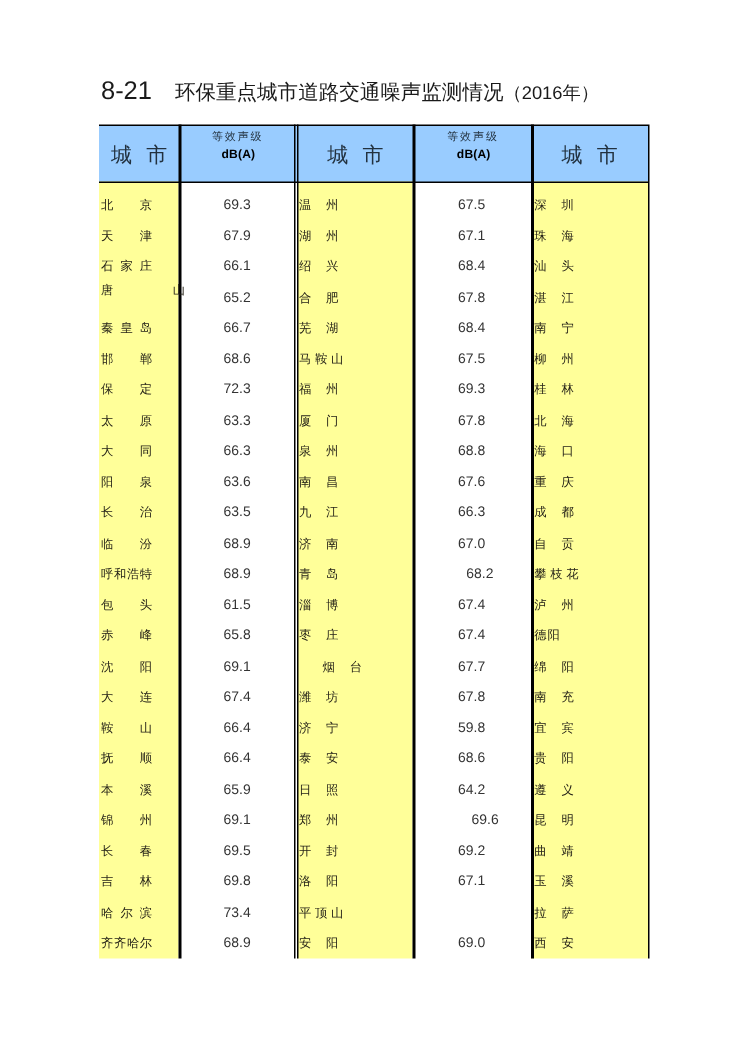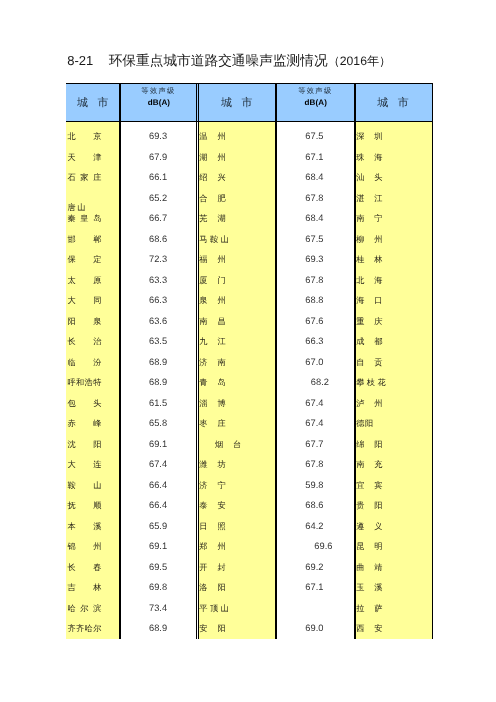--- a/index.html
+++ b/index.html
@@ -2,29 +2,29 @@
 <html><head>
 <meta charset="utf-8">
 <style>
   html,body{margin:0;padding:0;}
   body{width:496px;height:702px;background:#ffffff;
        font-family:"Liberation Sans",sans-serif;color:#000;
        -webkit-font-smoothing:antialiased;text-rendering:geometricPrecision;}
   .page{position:relative;width:496px;height:702px;overflow:hidden;background:#fff;}
 
   .title{position:absolute;left:67.3px;top:53px;font-size:13.7px;line-height:16px;white-space:nowrap;color:#1a1a1a;}
-  .title .num{font-size:13px;}
+  .title .num{font-size:17px;}
   .title .yr{font-size:12.2px;}
   .title .gap{display:inline-block;width:15.3px;}
 
   .band{position:absolute;}
   .line{position:absolute;background:#000;}
 
   .hcell{position:absolute;text-align:center;color:#22313f;}
-  .hcity{font-size:11px;white-space:nowrap;}
+  .hcity{font-size:14px;white-space:nowrap;}
   .hcity .g{display:inline-block;width:9.5px;}
   .hm1{position:absolute;font-size:7.3px;letter-spacing:1.3px;text-indent:1.3px;text-align:center;color:#22313f;}
   .hm2{position:absolute;font-size:8.05px;font-weight:bold;text-align:center;color:#000;letter-spacing:0.1px;text-indent:2.2px;}
 
   .city{position:absolute;font-size:8.2px;color:#262318;white-space:nowrap;
         text-align:justify;text-align-last:justify;}
   .val{position:absolute;font-size:9.3px;text-align:center;color:#333333;}
 </style>
 </head>
 <body>
@@ -66,21 +66,21 @@
     <div class="city" style="left:356.2px;top:151.75px;width:26.3px;line-height:11px">珠海</div>
    </div>
    <div>
     <div class="city" style="left:67.4px;top:172.25px;width:34px;line-height:11px">石家庄</div>
     <div class="val" style="left:119.4px;top:172.25px;width:77.4px;line-height:11px">66.1</div>
     <div class="city" style="left:199.3px;top:172.25px;width:26.3px;line-height:11px">绍兴</div>
     <div class="val" style="left:275.4px;top:172.25px;width:78px;line-height:11px">68.4</div>
     <div class="city" style="left:356.2px;top:172.25px;width:26.3px;line-height:11px">汕头</div>
    </div>
    <div>
-    <div class="city" style="left:67.4px;top:202px;width:18px;line-height:11px">唐山</div>
+    <div class="city" style="left:67.4px;top:188px;width:56px;line-height:11px">唐山</div>
     <div class="val" style="left:119.4px;top:192.75px;width:77.4px;line-height:11px">65.2</div>
     <div class="city" style="left:199.3px;top:192.75px;width:26.3px;line-height:11px">合肥</div>
     <div class="val" style="left:275.4px;top:192.75px;width:78px;line-height:11px">67.8</div>
     <div class="city" style="left:356.2px;top:192.75px;width:26.3px;line-height:11px">湛江</div>
    </div>
    <div>
     <div class="city" style="left:67.4px;top:213.25px;width:34px;line-height:11px">秦皇岛</div>
     <div class="val" style="left:119.4px;top:213.25px;width:77.4px;line-height:11px">66.7</div>
     <div class="city" style="left:199.3px;top:213.25px;width:26.3px;line-height:11px">芜湖</div>
     <div class="val" style="left:275.4px;top:213.25px;width:78px;line-height:11px">68.4</div>

